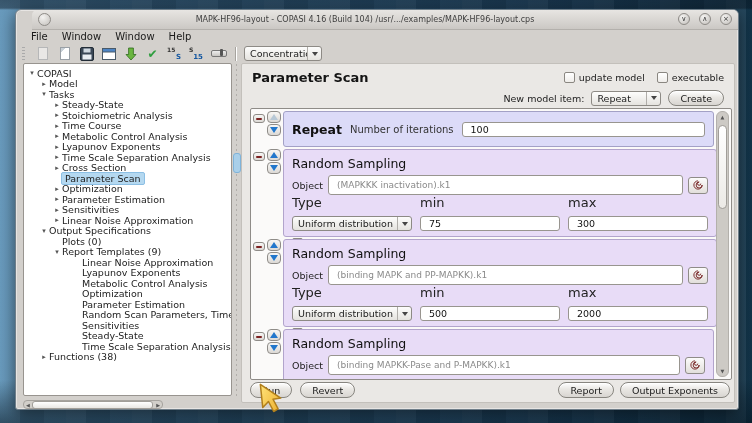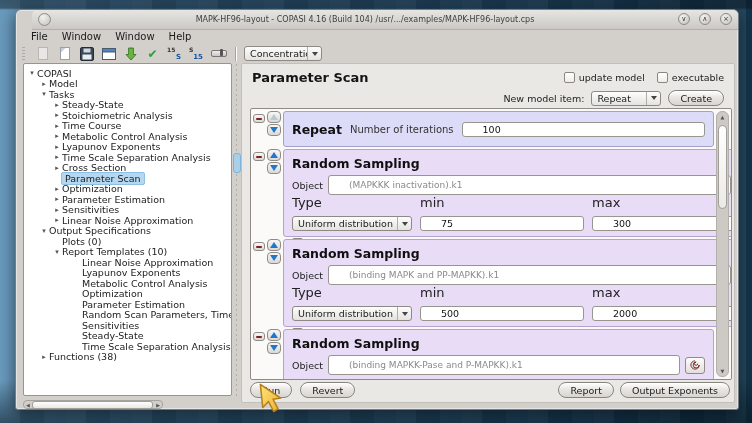--- a/index.html
+++ b/index.html
@@ -86,24 +86,24 @@
   .gbtn.down{left:14px;top:13px;width:14px;height:12px;}
   .mdash{width:6px;height:2px;background:#7c2222;border-radius:1px;}
   .tri-up{width:0;height:0;border-left:4px solid transparent;border-right:4px solid transparent;border-bottom:6px solid #2277cc;}
   .tri-down2{width:0;height:0;border-left:4px solid transparent;border-right:4px solid transparent;border-top:6px solid #2277cc;}
   .tri-up.dis{border-bottom-color:#b7c8d6;}
   .sitem{flex:1;box-sizing:border-box;border-radius:3px;}
   .sitem.repeat{background:#dcdbf8;border:1px solid #a3a1c6;display:flex;align-items:center;gap:8px;padding:0 8px;height:36px;}
   .stitle{font-size:12.5px;font-weight:bold;color:#101010;}
   .slabel{font-size:10px;color:#333;}
   .fld{background:#fff;border:1px solid #98958f;border-radius:3px;height:15px;font-family:"DejaVu Sans",sans-serif;
-    font-size:9.5px;color:#111;padding:0 20px;box-sizing:border-box;outline:none;}
+    font-size:9.5px;color:#111;padding:0 8px;box-sizing:border-box;outline:none;}
   .fld.grey{color:#8a8a8a;}
   .sitem.random{background:#e8dcf7;border:1px solid #b2a4cc;padding:4px 8px;height:88px;}
-  .rtitle{font-size:12.5px;font-weight:bold;color:#101010;margin:2px 0 4px;}
+  .rtitle{font-size:12.5px;font-weight:normal;color:#101010;margin:2px 0 4px;}
   .orow{display:flex;align-items:center;gap:5px;}
   .orow .olabel{font-size:9.5px;color:#222;}
   .orow .fld{flex:1;height:20px;font-size:9px;}
   .swirlbtn{width:18px;height:15px;border:1px solid #8f8c88;border-radius:3px;
     background:linear-gradient(#fcfcfb,#e2dfdb);display:flex;align-items:center;justify-content:center;flex-shrink:0;}
   .lrow{display:flex;gap:8px;margin-top:0;font-size:13px;color:#222;}
   .lrow .c1{width:120px;} .lrow .c2,.lrow .c3{flex:1;}
   .frow{display:flex;gap:8px;margin-top:6px;}
   .frow .combo{width:120px;flex-shrink:0;}
   .frow .fld{flex:1;}
@@ -264,21 +264,21 @@
         <div class="ti l1">
             <span class="arr">▾</span>
             <span class="tl">Output Specifications</span>
           </div>
         <div class="ti l2">
             <span class="arr"></span>
             <span class="tl">Plots (0)</span>
           </div>
         <div class="ti l2">
             <span class="arr">▾</span>
-            <span class="tl">Report Templates (10)</span>
+            <span class="tl">Report Templates (9)</span>
           </div>
         <div class="ti l3">
             <span class="arr"></span>
             <span class="tl">Linear Noise Approximation</span>
           </div>
         <div class="ti l3">
             <span class="arr"></span>
             <span class="tl">Lyapunov Exponents</span>
           </div>
         <div class="ti l3">

